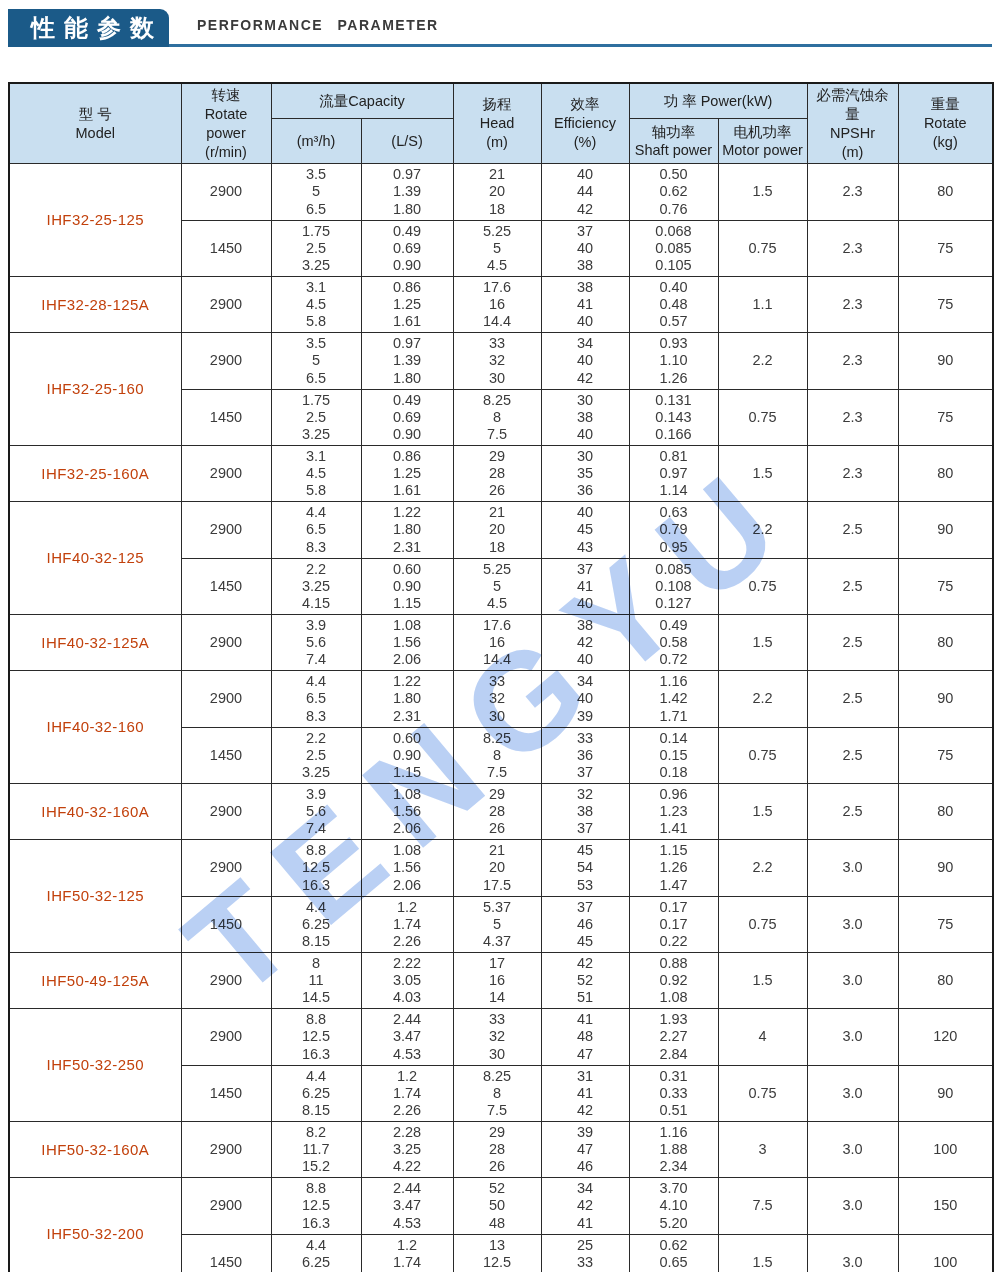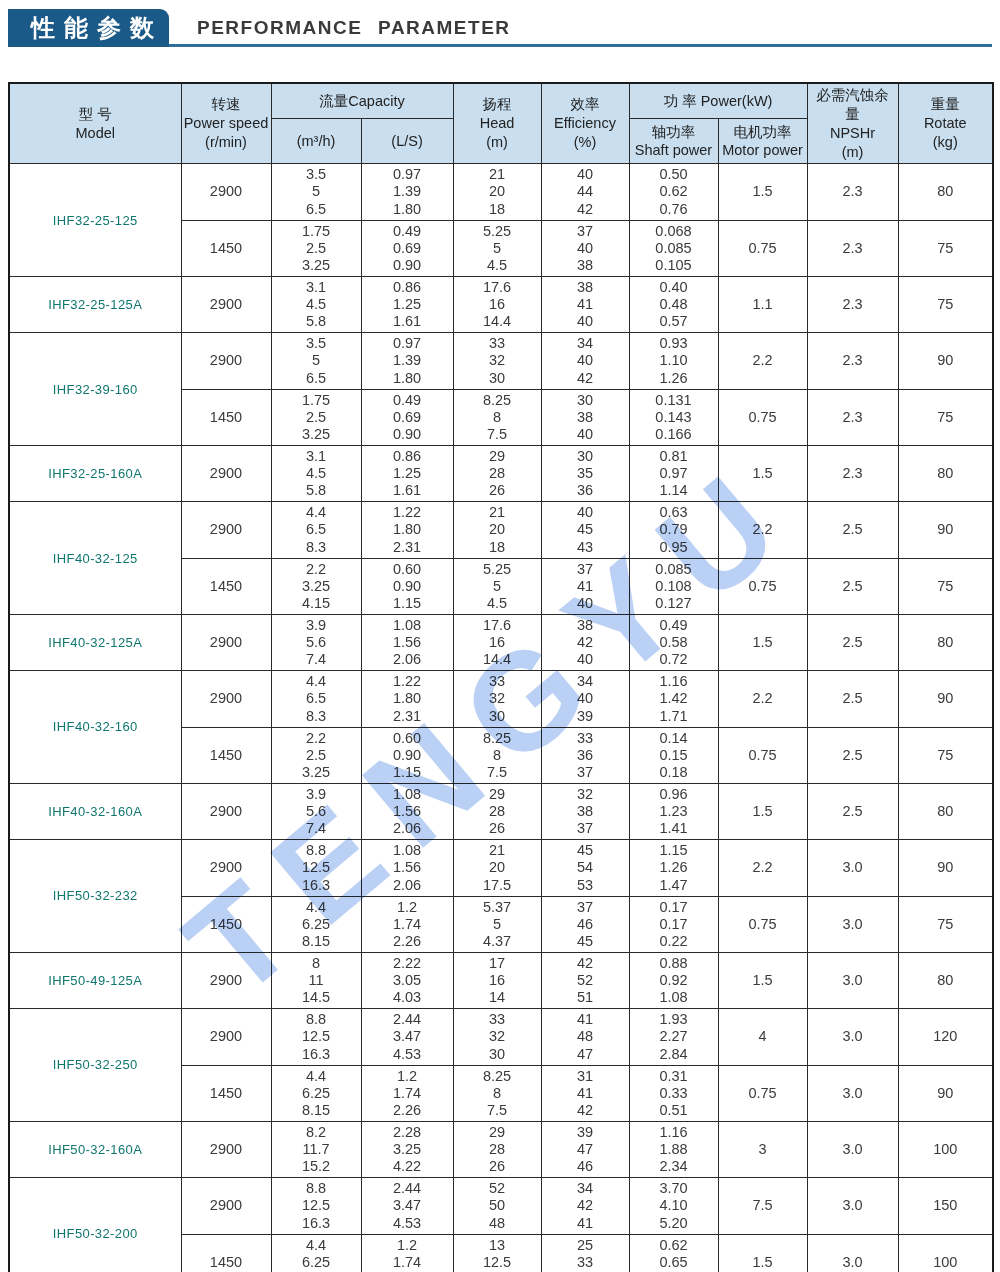--- a/index.html
+++ b/index.html
@@ -31,21 +31,21 @@
     background:var(--accent);
     color:#fff;
     font-size:24px;font-weight:bold;
     letter-spacing:9px;
     display:flex;align-items:center;justify-content:center;
     padding-left:17px;
     border-radius:0 9px 0 0;
   }
   .page-title{
     position:absolute;left:197px;top:17px;
-    font-size:19px;font-weight:bold;color:#3a3a3a;
+    font-size:14px;font-weight:bold;color:#3a3a3a;
     letter-spacing:1.5px;word-spacing:9px;
   }
 
   
   table.perf{
     position:absolute;left:8px;top:82px;width:984px;
     border-collapse:collapse;table-layout:fixed;
   }
   table.perf th, table.perf td{
     border:1px solid var(--border);
@@ -60,21 +60,21 @@
     font-size:14.5px;line-height:1.3;
   }
   thead tr.group-row th{height:34px;}
   thead tr.sub-row th{height:40px;}
   tbody tr{height:55px;}
   tbody td{
     font-size:14.5px;color:var(--text);line-height:1.18;
     background:#fff;
   }
   tbody td.model{
-    font-size:13px;letter-spacing:0.4px;color:#0f766e;
+    font-size:15px;letter-spacing:0.4px;color:#c2410c;
   }
 
   
   .watermark{
     position:absolute;left:492px;top:728px;
     transform:translate(-50%,-50%) rotate(-40deg);
     font-size:138px;font-weight:bold;
     letter-spacing:28px;
     color:var(--watermark);
     white-space:nowrap;
@@ -103,21 +103,21 @@
       <col style="width:89px">
         <col style="width:89px">
         <col style="width:91px">
       <col style="width:95px">
     </colgroup>
     <thead>
       <tr class="group-row">
         <th rowspan="2">型 号
 Model</th>
         <th rowspan="2">转速
-Power speed
+Rotate power
 (r/min)</th>
         <th colspan="2">流量Capacity</th>
         <th rowspan="2">扬程
 Head
 (m)</th>
         <th rowspan="2">效率
 Efficiency
 (%)</th>
         <th colspan="2">功 率 Power(kW)</th>
         <th rowspan="2">必需汽蚀余量
@@ -174,21 +174,21 @@
 40
 38</td>
           <td>0.068
 0.085
 0.105</td>
           <td>0.75</td>
           <td>2.3</td>
           <td>75</td>
         </tr>
         <tr>
-          <td class="model" rowspan="1">IHF32-25-125A</td>
+          <td class="model" rowspan="1">IHF32-28-125A</td>
           <td>2900</td>
           <td>3.1
 4.5
 5.8</td>
           <td>0.86
 1.25
 1.61</td>
           <td>17.6
 16
 14.4</td>
@@ -196,21 +196,21 @@
 41
 40</td>
           <td>0.40
 0.48
 0.57</td>
           <td>1.1</td>
           <td>2.3</td>
           <td>75</td>
         </tr>
         <tr>
-          <td class="model" rowspan="2">IHF32-39-160</td>
+          <td class="model" rowspan="2">IHF32-25-160</td>
           <td>2900</td>
           <td>3.5
 5
 6.5</td>
           <td>0.97
 1.39
 1.80</td>
           <td>33
 32
 30</td>
@@ -391,21 +391,21 @@
 38
 37</td>
           <td>0.96
 1.23
 1.41</td>
           <td>1.5</td>
           <td>2.5</td>
           <td>80</td>
         </tr>
         <tr>
-          <td class="model" rowspan="2">IHF50-32-232</td>
+          <td class="model" rowspan="2">IHF50-32-125</td>
           <td>2900</td>
           <td>8.8
 12.5
 16.3</td>
           <td>1.08
 1.56
 2.06</td>
           <td>21
 20
 17.5</td>

